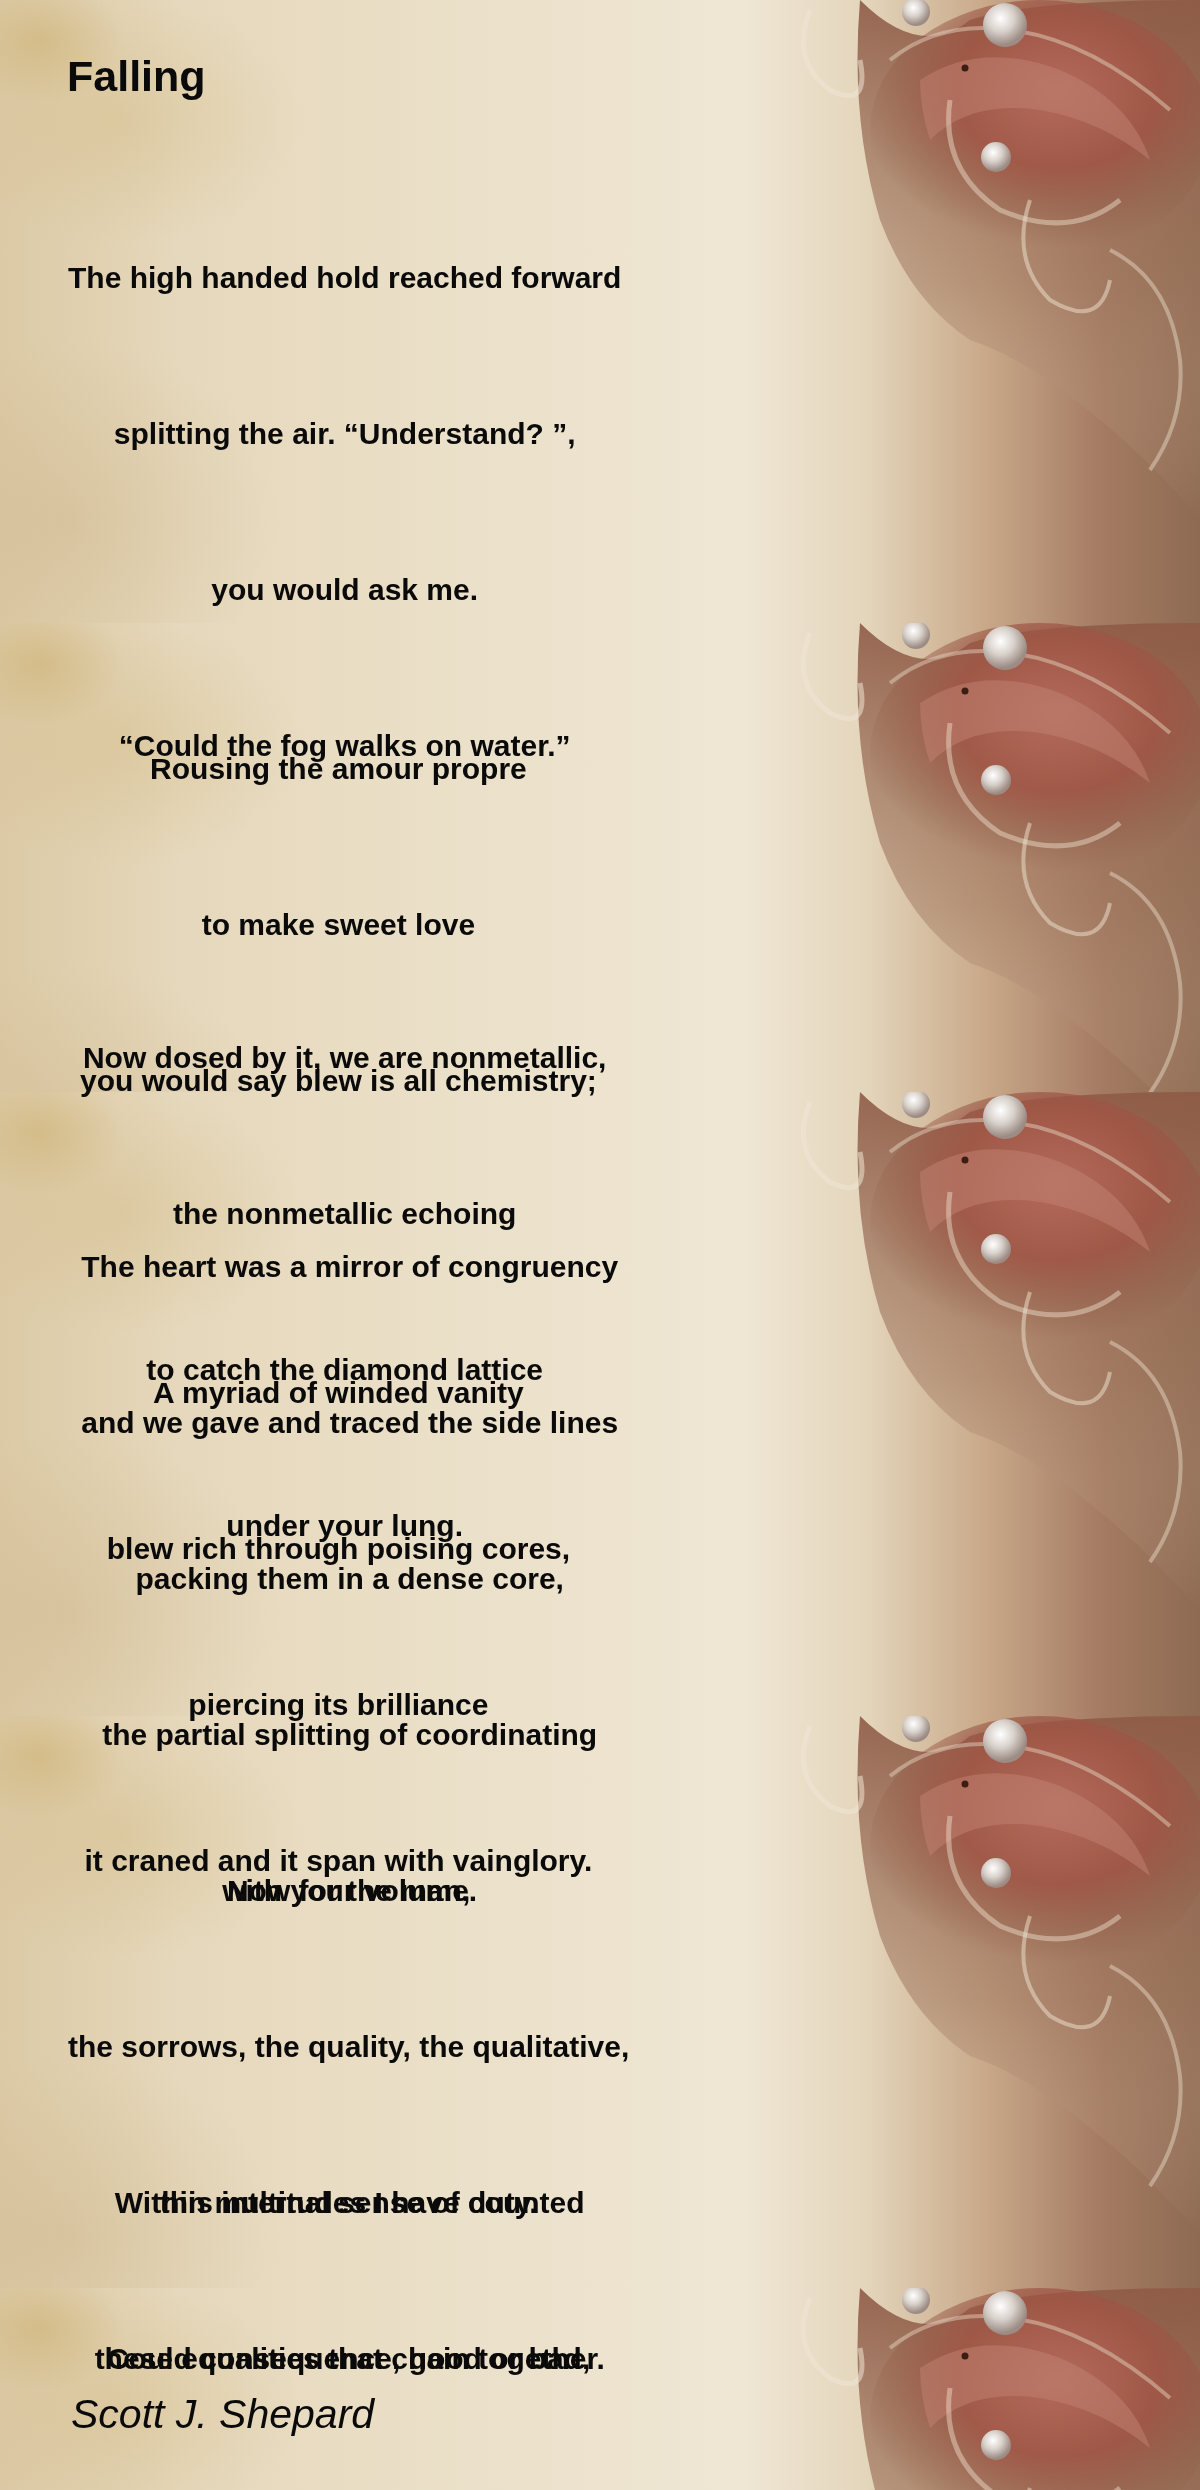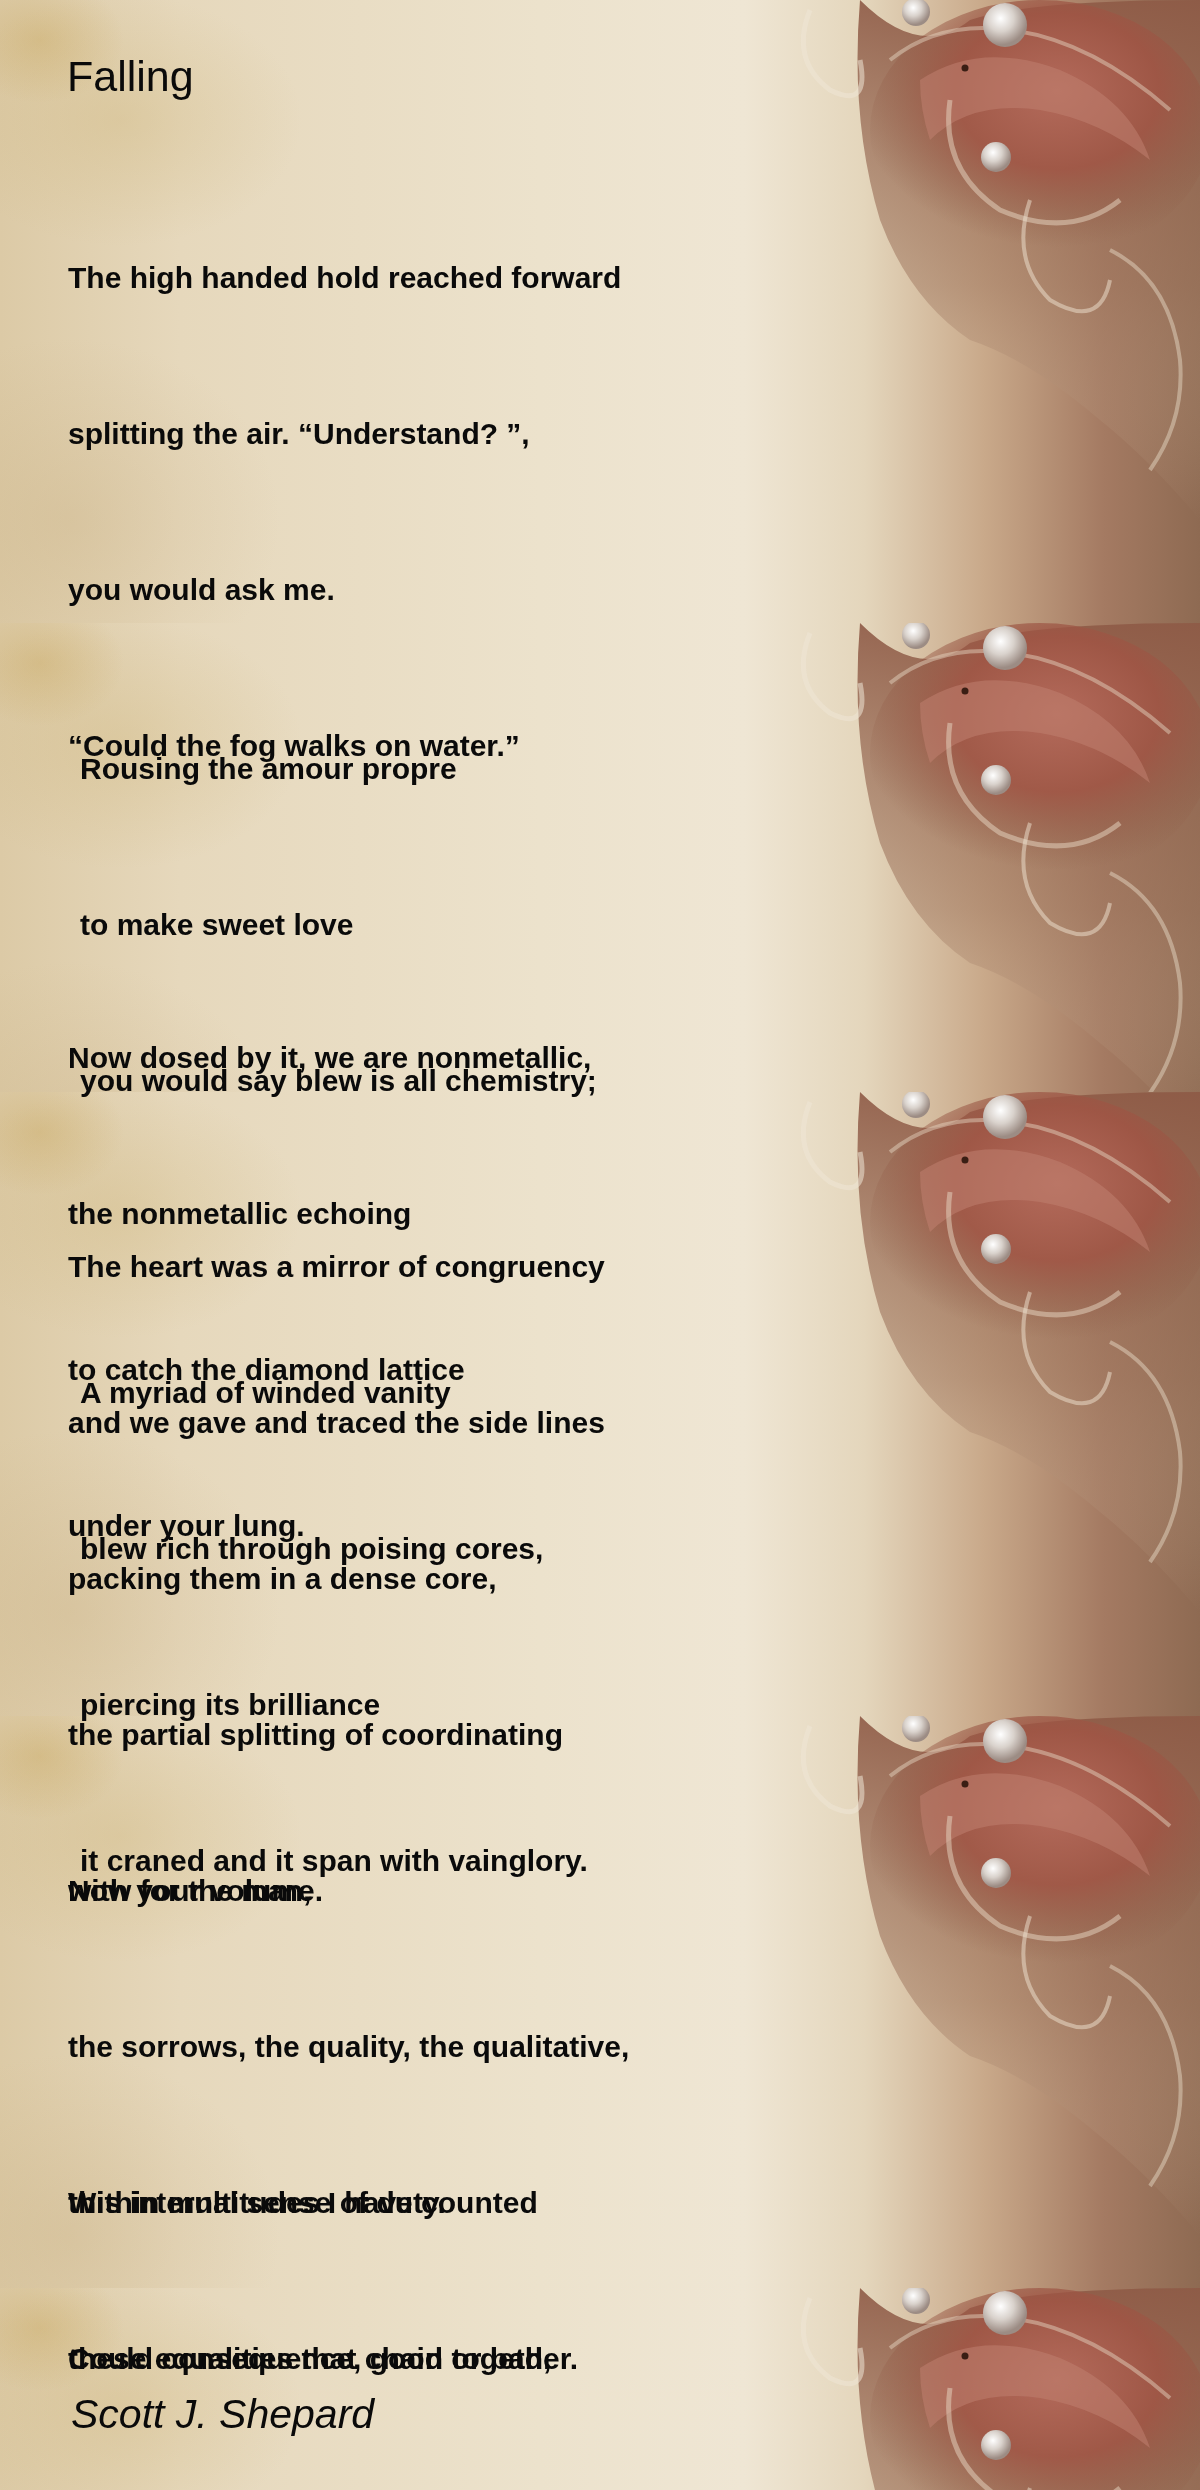--- a/index.html
+++ b/index.html
@@ -9,25 +9,25 @@
     background:
       radial-gradient(ellipse 120px 90px at 40px 40px, rgba(196,160,80,0.35), rgba(196,160,80,0) 70%),
       radial-gradient(ellipse 260px 180px at 120px 120px, rgba(205,180,120,0.35), rgba(205,180,120,0) 70%),
       radial-gradient(ellipse 300px 260px at 70px 520px, rgba(200,175,130,0.35), rgba(200,175,130,0) 70%),
       linear-gradient(90deg, #dccaa6 0%, #e6d8bc 15%, #ece2cc 45%, #efe6d4 62%, #e4d6bc 72%, #c9a98a 82%, #a47a62 92%, #8e6a52 100%);
   }
   .decor { position: absolute; top: 0; right: 0; width: 430px; height: 624px; pointer-events: none; }
   .text {
     position: absolute; left: 68px; margin: 0;
     font-family: "Liberation Sans", sans-serif; font-weight: bold; color: #0a0a0a;
-    font-size: 30px; line-height: 52px; white-space: pre;
+    font-size: 30px; line-height: 52px; white-space: pre; text-align: center;
   }
   .title {
     position: absolute; left: 67px; top: 50px; margin: 0;
-    font-family: "Liberation Sans", sans-serif; font-weight: normal; color: #0a0a0a;
+    font-family: "Liberation Sans", sans-serif; font-weight: bold; color: #0a0a0a;
     font-size: 43px; line-height: 52px;
   }
   .line { display: block; height: 52px; }
   .author {
     position: absolute; left: 71px; top: 2388px; margin: 0;
     font-family: "Liberation Sans", sans-serif; font-style: italic; font-weight: normal;
     color: #0a0a0a; font-size: 41px; line-height: 52px;
   }
 </style>
 </head>

